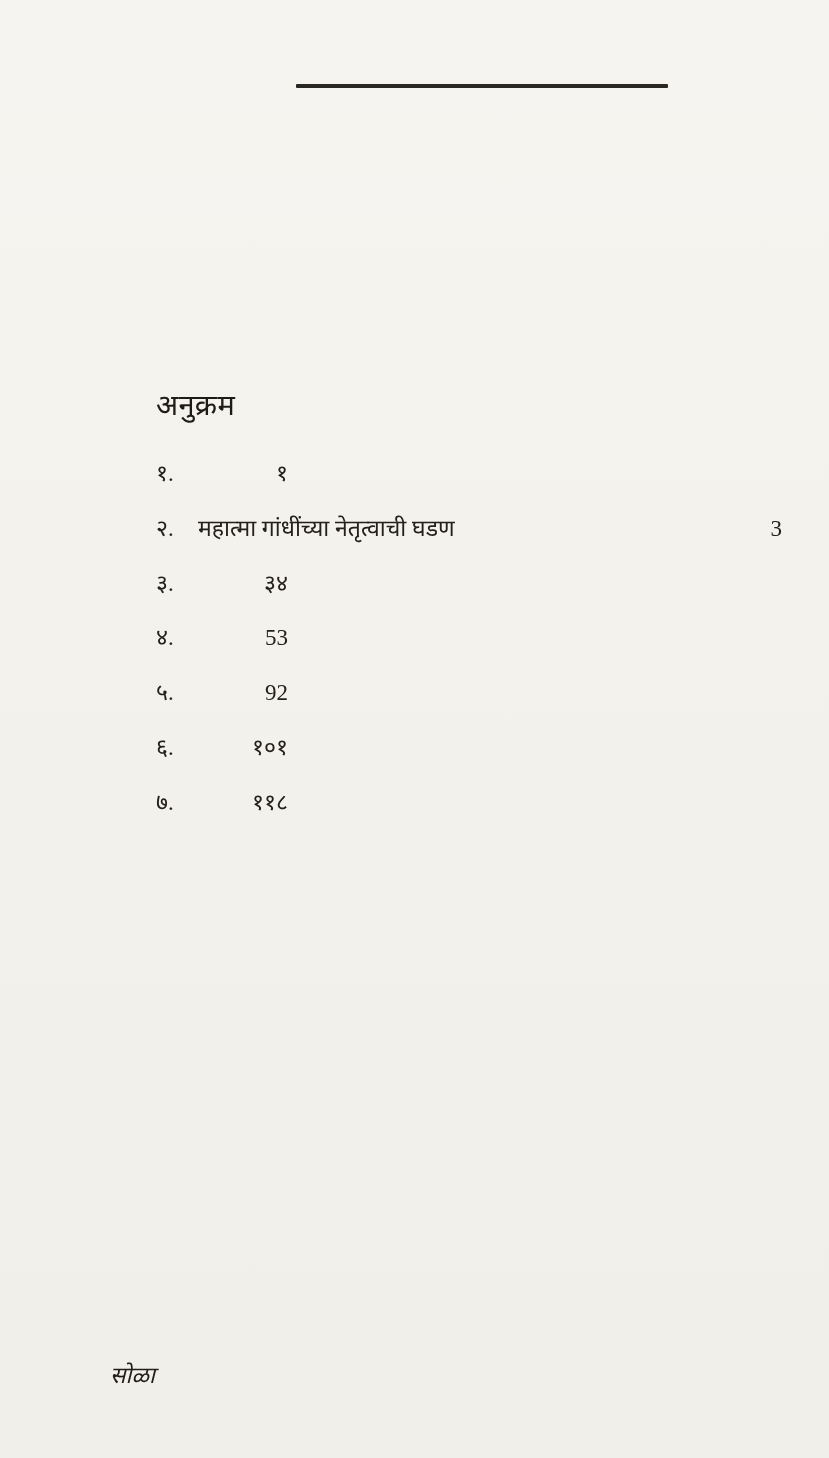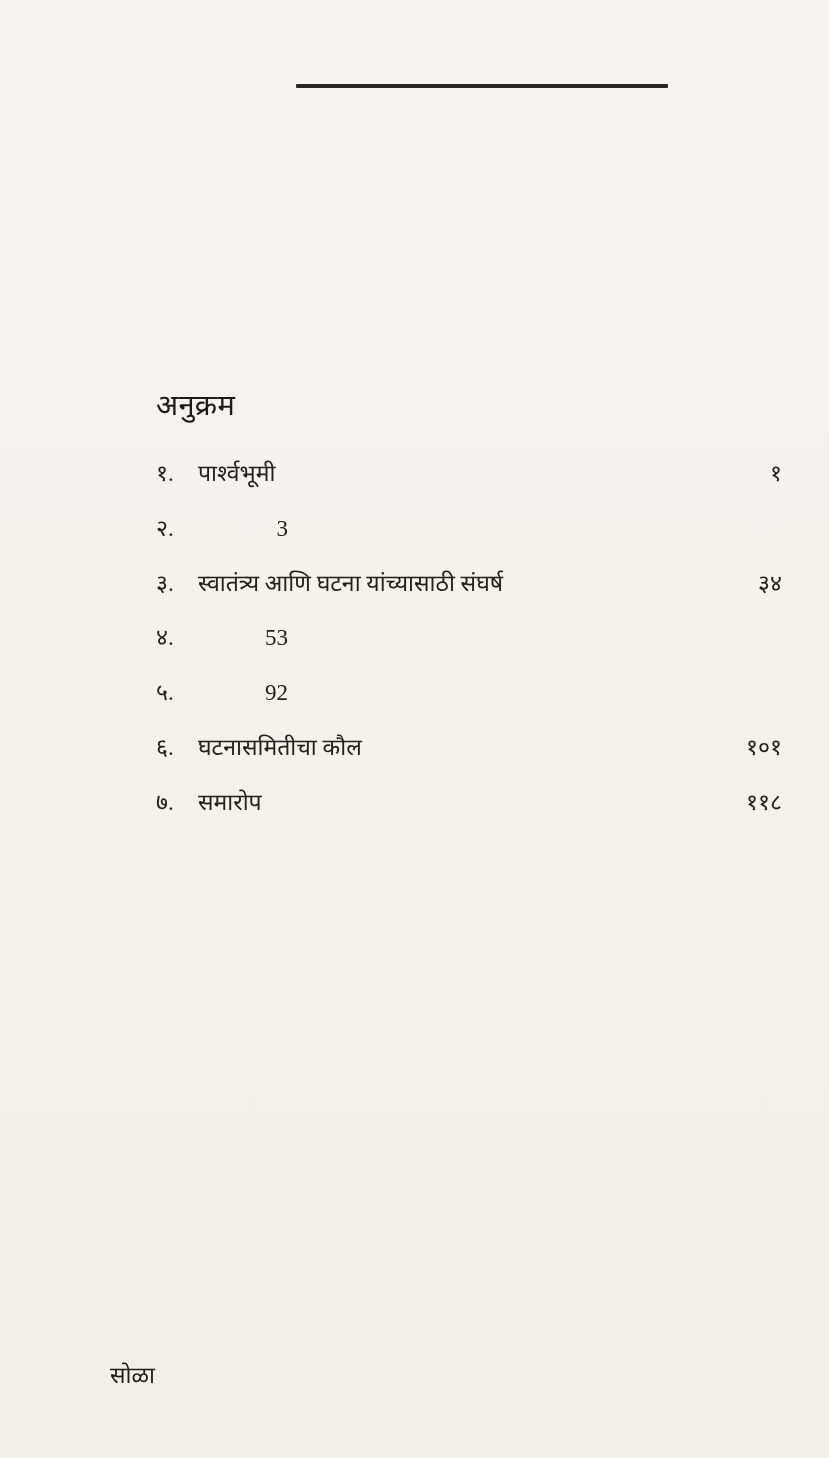--- a/index.html
+++ b/index.html
@@ -69,63 +69,61 @@
     flex: 0 0 90px;
     text-align: right;
     white-space: nowrap;
   }
   .folio {
     position: absolute;
     left: 110px;
     top: 1358px;
     font-size: 23px;
     color: #211d17;
+    font-style: italic;
   }
 </style>
 </head>
 <body>
 
 <div class="page">
 
   <div class="top-rule"></div>
 
   <div class="toc">
     <div class="toc-title">अनुक्रम</div>
 
     <ul class="toc-list">
       <li class="toc-row">
         <span class="toc-num">१.</span>
-        <span class="toc-label">पार्श्वभूमी</span>
         <span class="toc-page">१</span>
       </li>
       <li class="toc-row">
         <span class="toc-num">२.</span>
+        <span class="toc-label">महात्मा गांधींच्या नेतृत्वाची घडण</span>
         <span class="toc-page">3</span>
       </li>
       <li class="toc-row">
         <span class="toc-num">३.</span>
-        <span class="toc-label">स्वातंत्र्य आणि घटना यांच्यासाठी संघर्ष</span>
         <span class="toc-page">३४</span>
       </li>
       <li class="toc-row">
         <span class="toc-num">४.</span>
         <span class="toc-page">53</span>
       </li>
       <li class="toc-row">
         <span class="toc-num">५.</span>
         <span class="toc-page">92</span>
       </li>
       <li class="toc-row">
         <span class="toc-num">६.</span>
-        <span class="toc-label">घटनासमितीचा कौल</span>
         <span class="toc-page">१०१</span>
       </li>
       <li class="toc-row">
         <span class="toc-num">७.</span>
-        <span class="toc-label">समारोप</span>
         <span class="toc-page">११८</span>
       </li>
     </ul>
   </div>
 
   <div class="folio">सोळा</div>
 
 </div>
 
 </body></html>

